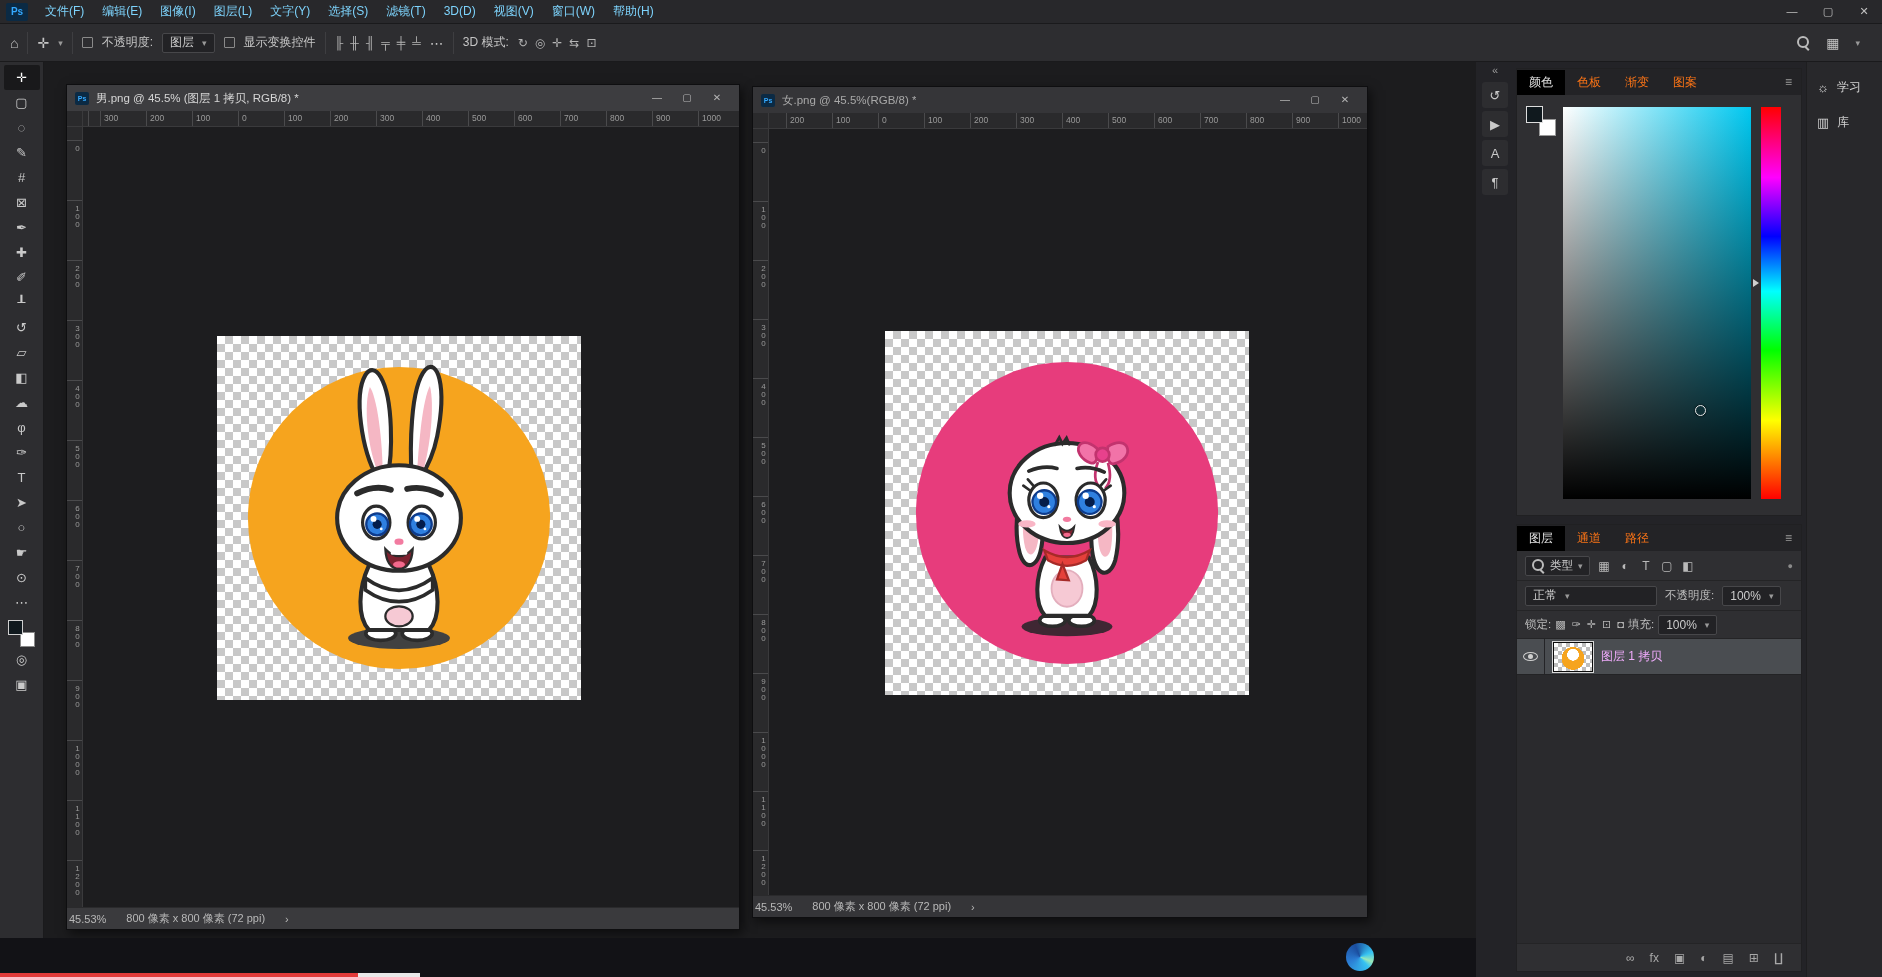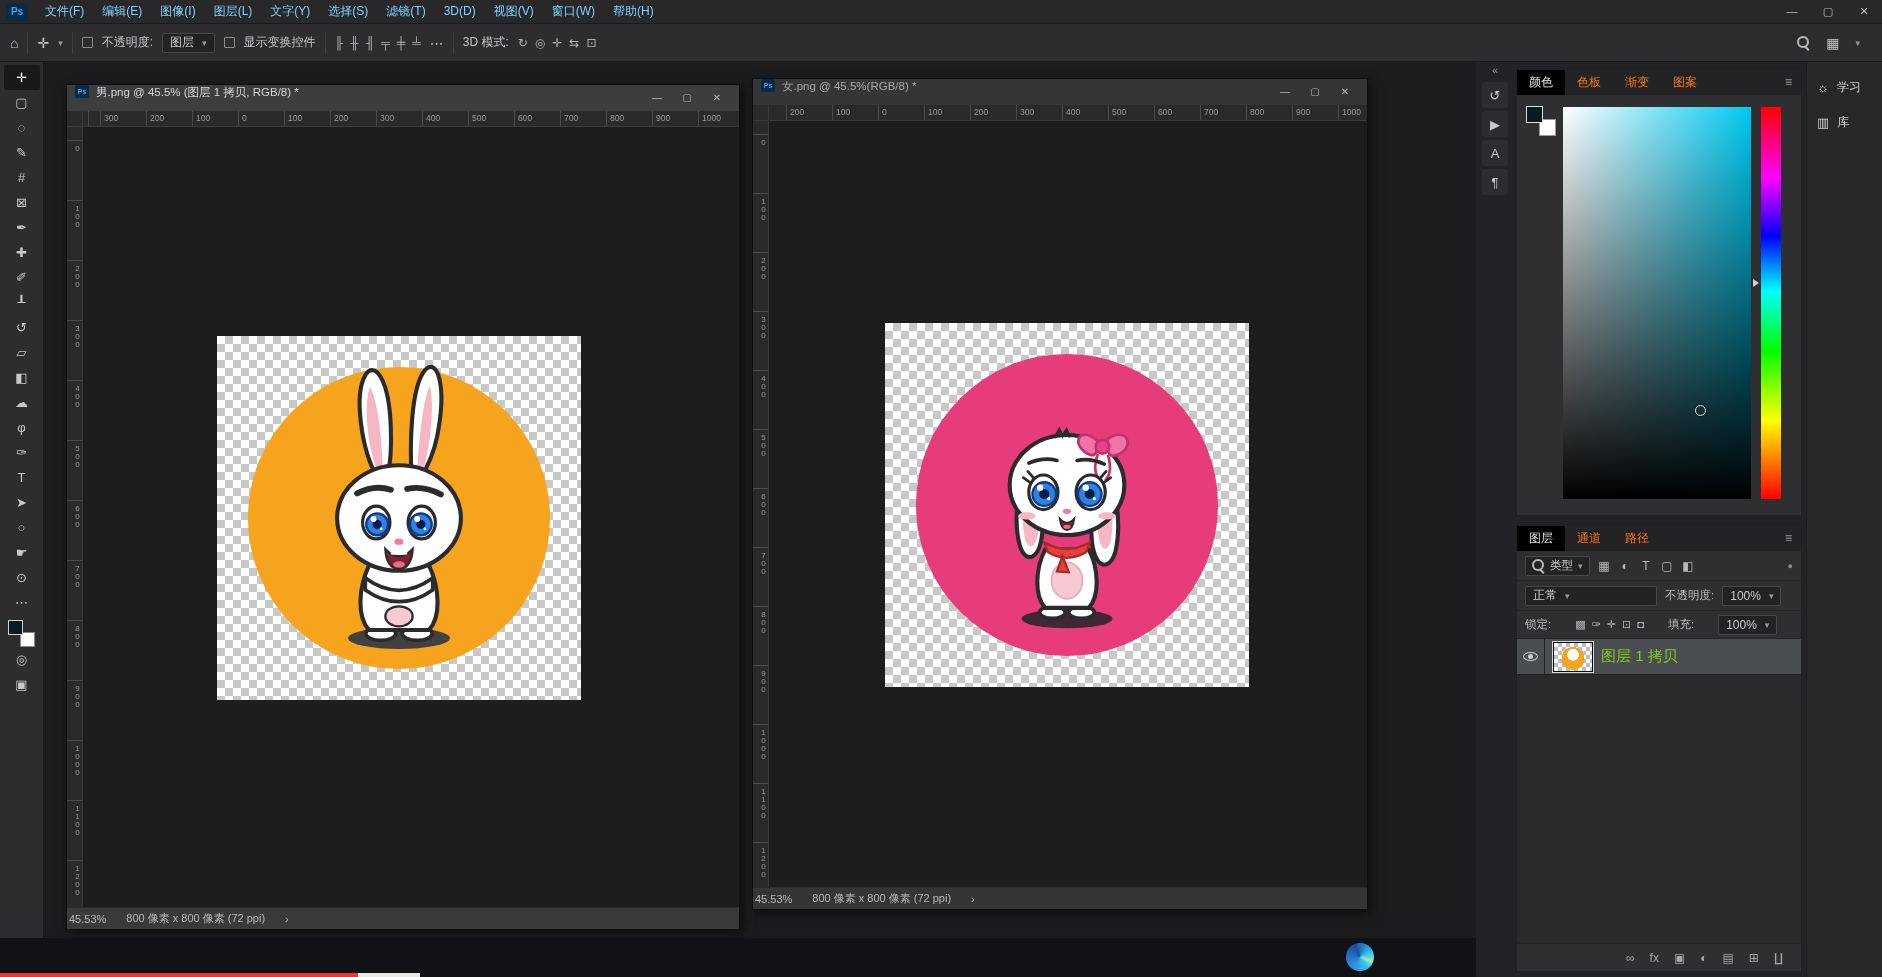--- a/index.html
+++ b/index.html
@@ -43,22 +43,22 @@
 .tool.active{background:#19191b;color:#fff}
 .fgbg{position:relative;width:27px;height:27px;margin-top:5px;flex:0 0 auto}
 .fgbg .bg-sw{position:absolute;right:0;bottom:0;width:15px;height:15px;background:#fff;border:1px solid #888}
 .fgbg .fg-sw{position:absolute;left:0;top:0;width:15px;height:15px;background:#10191e;border:1px solid #cfcfcf}
 
 
 .workspace{position:absolute;left:44px;top:62px;width:1432px;bottom:0;background:#1c1c1e}
 .doc{position:absolute;background:#252528;border:1px solid #0e0e10;
   box-shadow:0 0 0 1px #39393c inset,3px 4px 10px rgba(0,0,0,.55);display:flex;flex-direction:column}
 .doc1{left:22px;top:22px;width:674px;height:846px}
-.doc2{left:708px;top:16px;width:616px;height:832px}
-.doc-titlebar{height:26px;background:#3d3d40;display:flex;gap:7px;padding:0 8px;flex:0 0 auto}
+.doc2{left:708px;top:24px;width:616px;height:832px}
+.doc-titlebar{height:26px;background:#3d3d40;display:flex;align-items:center;gap:7px;padding:0 8px;flex:0 0 auto}
 .doc2 .doc-titlebar{background:#353538}
 .file-icon{width:14px;height:13px;background:#0b2a44;color:#34a9ff;font-size:7px;font-weight:bold;
   display:flex;align-items:center;justify-content:center;border-radius:2px;flex:0 0 auto}
 .doc-title{font-size:11.5px;color:#d6d6d6;white-space:nowrap;overflow:hidden}
 .doc2 .doc-title{color:#a8a8a8}
 .doc-btns{margin-left:auto;display:flex;gap:2px}
 .doc-btn{width:28px;text-align:center;color:#b5b5b5;font-size:10px;line-height:26px}
 .doc-body{position:relative;flex:1;background:#1d1d1f;overflow:hidden}
 .ruler-corner{position:absolute;left:0;top:0;width:16px;height:16px;background:#2a2a2c;
   border-right:1px solid #3a3a3c;border-bottom:1px solid #3a3a3c;z-index:3}
@@ -113,35 +113,35 @@
   border-width:4px 0 4px 6px;border-color:transparent transparent transparent #cfcfcf}
 
 
 .lfilter{display:flex;align-items:center;gap:6px;height:30px;padding:0 8px;border-bottom:1px solid #242426;flex:0 0 auto}
 .fbox{display:flex;align-items:center;gap:5px;background:#232326;border:1px solid #47474a;border-radius:2px;
   height:20px;padding:0 6px;font-size:11.5px;color:#ccc}
 .ficon{color:#b9b9b9;font-size:12px;width:17px;text-align:center}
 .fdot{margin-left:auto;color:#8a8a8a;font-size:9px}
 .lblend{display:flex;align-items:center;gap:8px;height:30px;padding:0 8px;border-bottom:1px solid #242426;
   flex:0 0 auto;font-size:11.5px;color:#bdbdbd}
-.llock{display:flex;align-items:center;gap:24px;height:28px;padding:0 8px;border-bottom:1px solid #242426;
+.llock{display:flex;align-items:center;gap:4px;height:28px;padding:0 8px;border-bottom:1px solid #242426;
   flex:0 0 auto;font-size:11.5px;color:#bdbdbd}
 .lock-icon{color:#b5b5b5;font-size:11px}
 .lrows{flex:1;background:#2a2a2d;overflow:hidden}
 .lrow{display:flex;align-items:center;height:36px;border-bottom:1px solid #232325;background:#333336}
 .lrow.active{background:#4a4d51}
 .eye-cell{width:28px;height:100%;display:flex;align-items:center;justify-content:center;border-right:1px solid #242427}
 .eye{width:15px;height:9px;border:1px solid #cfcfcf;border-radius:50%;position:relative}
 .eye::after{content:"";position:absolute;left:4px;top:1px;width:5px;height:5px;background:#cfcfcf;border-radius:50%}
 .layer-thumb{width:40px;height:30px;margin:0 8px;border:1px solid #0c0c0c;
   background:radial-gradient(circle at 50% 42%,#fff 0 23%,rgba(0,0,0,0) 24%),
              radial-gradient(circle at 50% 55%,#f6a41e 0 46%,rgba(0,0,0,0) 47%),
              conic-gradient(#bdbdbd 25%,#fff 0 50%,#bdbdbd 0 75%,#fff 0) 0 0/8px 8px;flex:0 0 auto}
 .lrow.active .layer-thumb{outline:1.5px solid #d8d8d8}
-.layer-name{font-size:15px;color:#84cc16;white-space:nowrap}
+.layer-name{font-size:12px;color:#f0abfc;white-space:nowrap}
 .lbottom{flex:0 0 28px;border-top:1px solid #242426;display:flex;align-items:center;justify-content:flex-end;
   gap:15px;padding:0 18px;background:#2f2f32}
 .lb-icon{color:#a8a8a8;font-size:12px}
 
 
 .right-rail{position:absolute;left:1806px;top:62px;width:76px;bottom:0;background:#28282b;
   border-left:1px solid #1e1e20;padding-top:8px;z-index:6}
 .rail-btn{display:flex;align-items:center;gap:8px;padding:9px 10px;color:#d2d2d2;font-size:12px}
 .ric{color:#cfcfcf;font-size:13px}
 

